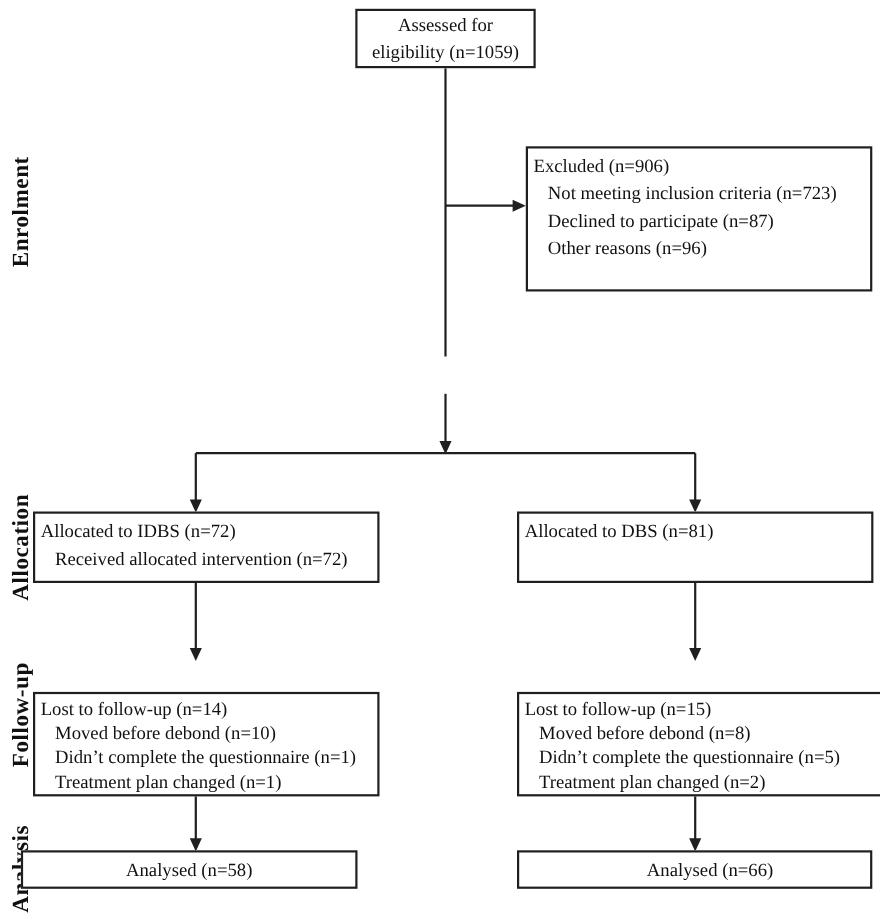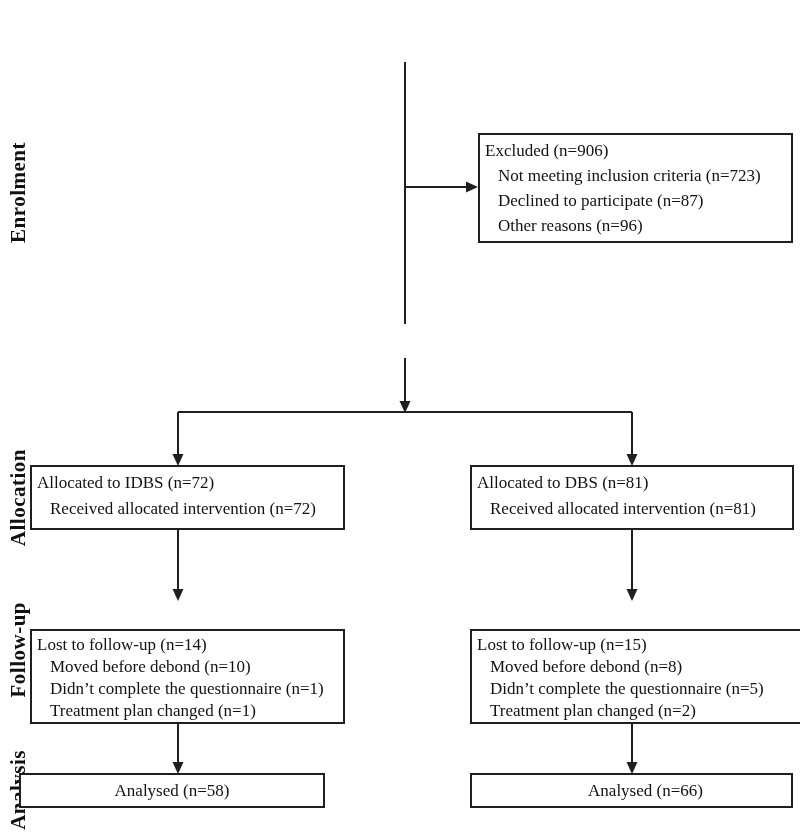--- a/index.html
+++ b/index.html
@@ -105,37 +105,39 @@
   <div class="stage-label" style="top:423px; height:150px;">
     <span>Allocation</span>
   </div>
   <div class="stage-label" style="top:575px; height:150px;">
     <span>Follow-up</span>
   </div>
   <div class="stage-label" style="top:717px; height:146px;">
     <span>Analysis</span>
   </div>
 
+  <div class="box center-text" style="left:323px; top:8px; width:164px; height:54px; padding:2px 5px;">
+    <span>Assessed for eligibility (n=1059)</span>
+  </div>
 
-  <div class="box list-text" style="left:478px; top:133px; width:315px; height:110px;">
+  <div class="box list-text" style="left:478px; top:133px; width:315px; height:132px;">
     <div class="box-title">Excluded (n=906)</div>
     <div class="box-item">Not meeting inclusion criteria (n=723)</div>
     <div class="box-item">Declined to participate (n=87)</div>
     <div class="box-item">Other reasons (n=96)</div>
   </div>
 
 
   <div class="box list-text" style="left:30px; top:465px; width:315px; height:65px; line-height:26px;">
     <div class="box-title">Allocated to IDBS (n=72)</div>
     <div class="box-item">Received allocated intervention (n=72)</div>
   </div>
 
   <div class="box list-text" style="left:470px; top:465px; width:324px; height:65px; line-height:26px;">
     <div class="box-title">Allocated to DBS (n=81)</div>
-    <div class="box-item">Received allocated intervention (n=81)</div>
   </div>
 
   <div class="box list-text tight" style="left:30px; top:600px; width:315px; height:95px;">
     <div class="box-title">Lost to follow-up (n=14)</div>
     <div class="box-item">Moved before debond (n=10)</div>
     <div class="box-item">Didn’t complete the questionnaire (n=1)</div>
     <div class="box-item">Treatment plan changed (n=1)</div>
   </div>
 
   <div class="box list-text tight" style="left:470px; top:600px; width:361px; height:95px;">

